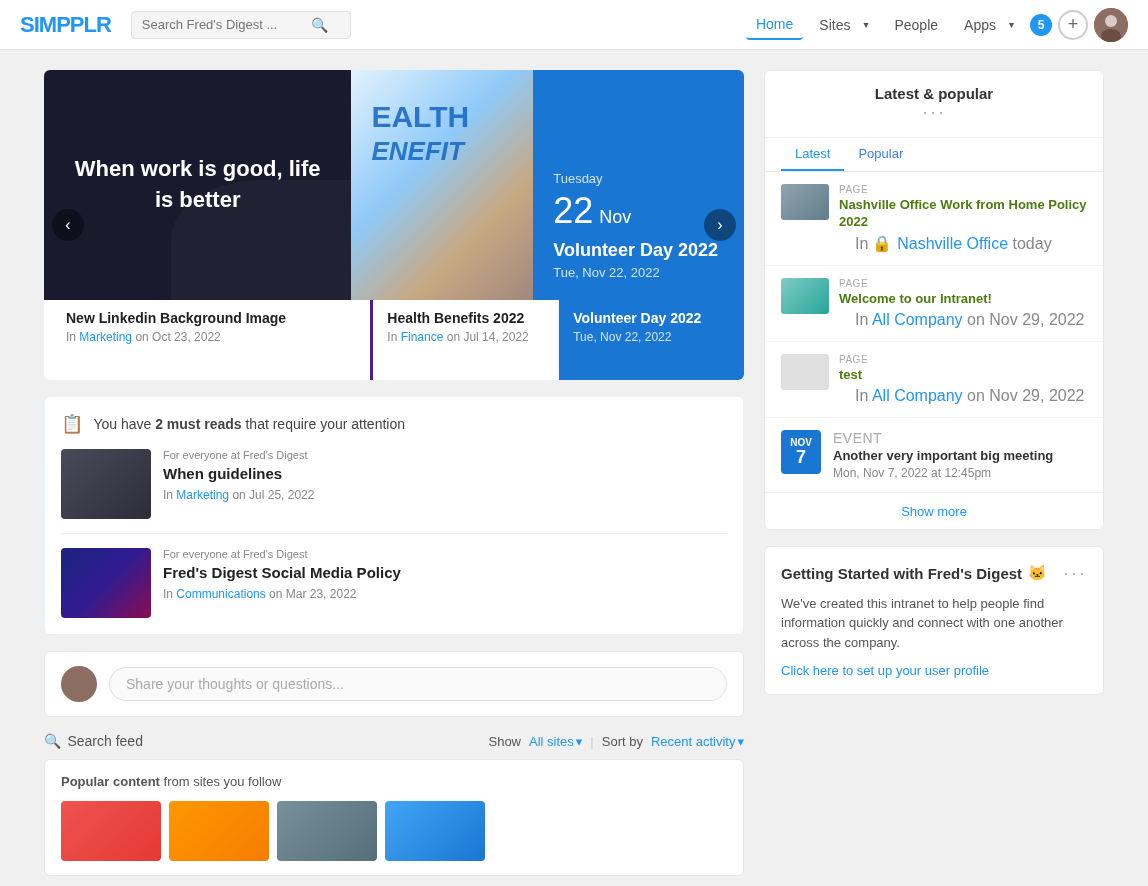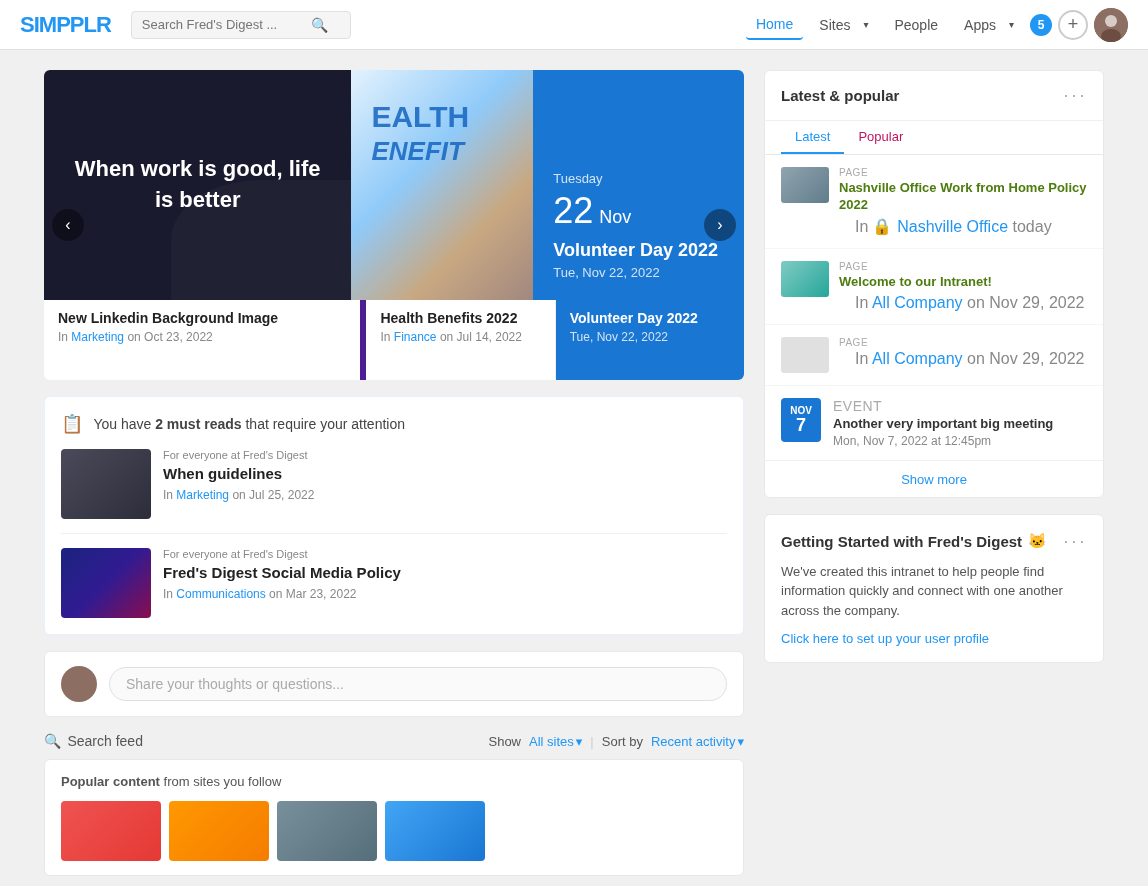--- a/index.html
+++ b/index.html
@@ -73,27 +73,27 @@
     .popular-content-title { font-size: 13px; color: #555; margin-bottom: 12px; }
     .popular-thumbs { display: flex; gap: 8px; }
     .pop-thumb { width: 100px; height: 60px; border-radius: 4px; }
     .pop-thumb-1 { background: linear-gradient(135deg, #ef5350, #e53935); }
     .pop-thumb-2 { background: linear-gradient(135deg, #ff9800, #f57c00); }
     .pop-thumb-3 { background: linear-gradient(135deg, #78909c, #546e7a); }
     .pop-thumb-4 { background: linear-gradient(135deg, #42a5f5, #1976d2); }
 
     
     .panel { background: #fff; border-radius: 6px; border: 1px solid #e8e8e8; margin-bottom: 16px; overflow: hidden; }
-    .panel-header { display: flex; align-items: center; justify-content: space-between; padding: 14px 16px; border-bottom: 1px solid #f0f0f0; }
+    .panel-header { display: flex; align-items: center; justify-content: space-between; padding: 14px 16px; border-bottom: 1px solid #f0f0f0; flex-direction: column; }
     .panel-title { font-size: 15px; font-weight: 600; color: #333; }
     .dots-menu { color: #aaa; font-size: 18px; cursor: pointer; letter-spacing: 2px; }
 
     
     .tab-bar { display: flex; border-bottom: 1px solid #e8e8e8; padding: 0 16px; }
-    .tab { padding: 8px 14px; font-size: 13px; cursor: pointer; color: #be185d; border-bottom: 2px solid transparent; }
+    .tab { padding: 8px 14px; font-size: 13px; cursor: pointer; color: #3b82f6; border-bottom: 2px solid transparent; }
     .tab.active { color: #2196f3; border-bottom-color: #2196f3; }
 
     
     .latest-item { display: flex; gap: 10px; padding: 12px 16px; border-bottom: 1px solid #f5f5f5; }
     .latest-item:last-child { border-bottom: none; }
     .latest-thumb { width: 48px; height: 36px; border-radius: 3px; flex-shrink: 0; }
     .latest-thumb-1 { background: linear-gradient(135deg, #90a4ae, #607d8b); }
     .latest-thumb-2 { background: linear-gradient(135deg, #80cbc4, #26a69a); }
     .latest-thumb-3 { background: #e0e0e0; }
     .latest-info { flex: 1; }
@@ -128,21 +128,21 @@
 
     
     .dark-slide-deco { position: absolute; bottom: 0; right: 0; width: 180px; height: 120px; background: rgba(255,255,255,0.03); border-radius: 50% 0 0 0; }
 
     .carousel-wrapper { position: relative; width: 100%; height: 310px; border-radius: 6px; overflow: hidden; margin-bottom: 16px; }
     .carousel-inner { display: flex; height: 230px; }
     .slide-1 { flex: 1.8; position: relative; background: #1a1a2e; display: flex; align-items: center; justify-content: center; }
     .slide-2 { flex: 1; position: relative; }
     .slide-3 { flex: 1; background: #1976d2; display: flex; flex-direction: column; align-items: flex-start; justify-content: flex-end; padding: 20px; }
     .slides-captions { display: flex; height: 80px; background: #fff; }
-    .caption-1 { flex: 1.8; padding: 10px 14px; border-right: 6px solid #4c1d95; }
+    .caption-1 { flex: 1.8; padding: 10px 22px; border-right: 3px solid #4c1d95; }
     .caption-2 { flex: 1; padding: 10px 14px; border-right: 1px solid #f0f0f0; }
     .caption-3 { flex: 1; padding: 10px 14px; background: #1976d2; }
 
     .caption-title { font-size: 14px; font-weight: 600; color: #222; margin-bottom: 4px; }
     .caption-title-white { font-size: 14px; font-weight: 600; color: #fff; margin-bottom: 4px; }
     .caption-meta { font-size: 12px; color: #888; }
     .caption-meta a { color: #2196f3; text-decoration: none; }
     .caption-meta-white { font-size: 12px; color: rgba(255,255,255,0.8); }
   </style>
 </head>
@@ -352,20 +352,21 @@
             <a>All Company</a>
             <span>on Nov 29, 2022</span>
           </div>
         </div>
       </div>
 
       <div class="latest-item">
         <div class="latest-thumb latest-thumb-3"></div>
         <div class="latest-info">
           <div class="latest-tag">PAGE</div>
+          <div class="latest-title">test</div>
           <div class="latest-meta">
             <span>In</span>
             <a>All Company</a>
             <span>on Nov 29, 2022</span>
           </div>
         </div>
       </div>
 
       <div class="event-item">
         <div class="event-date-badge">

